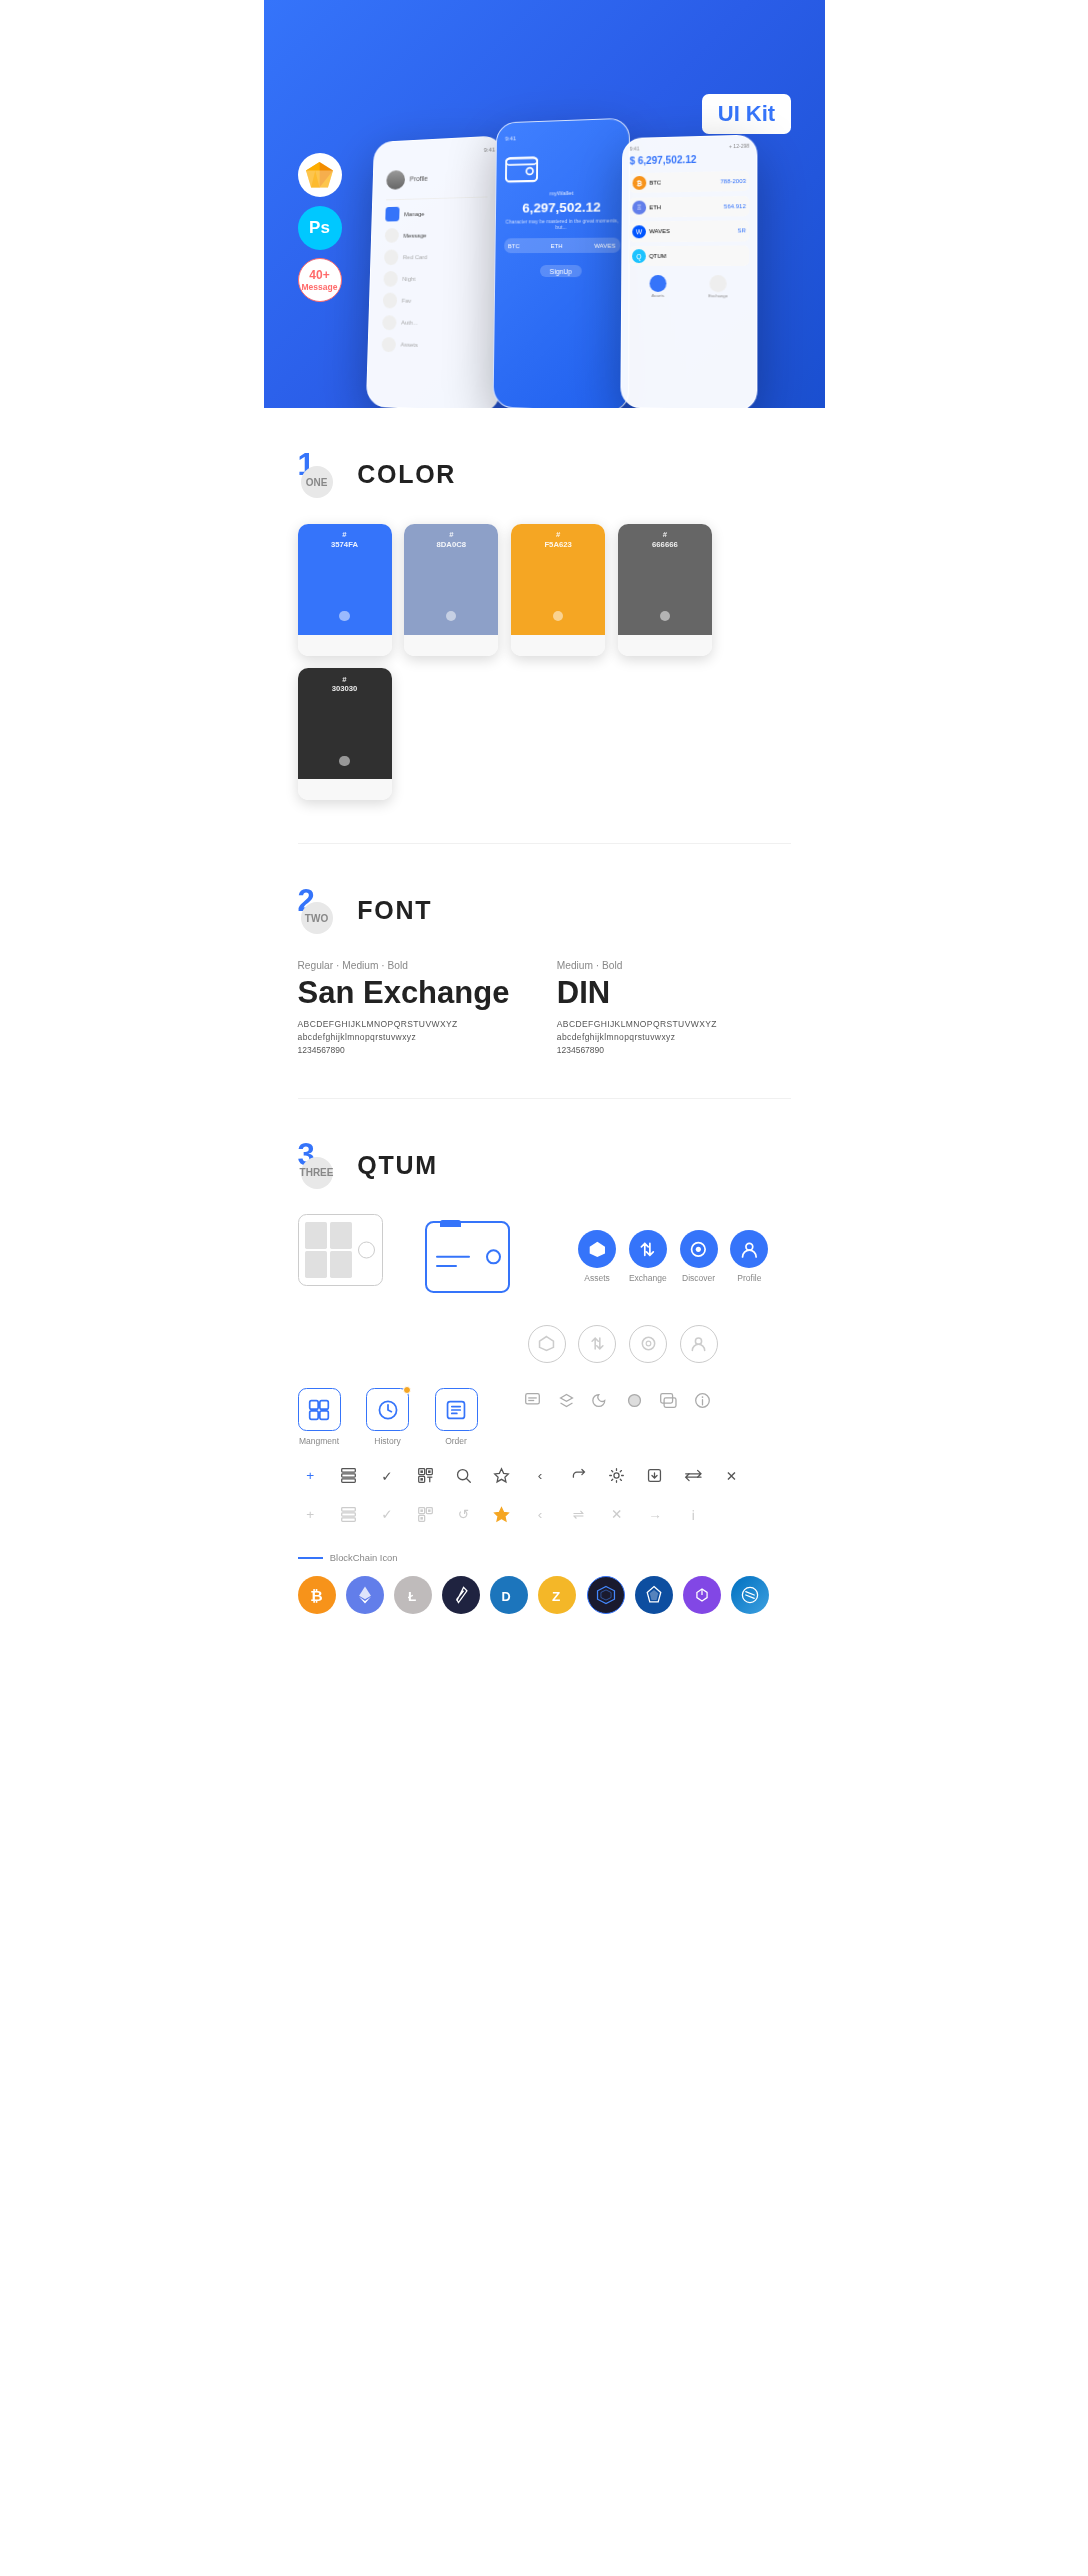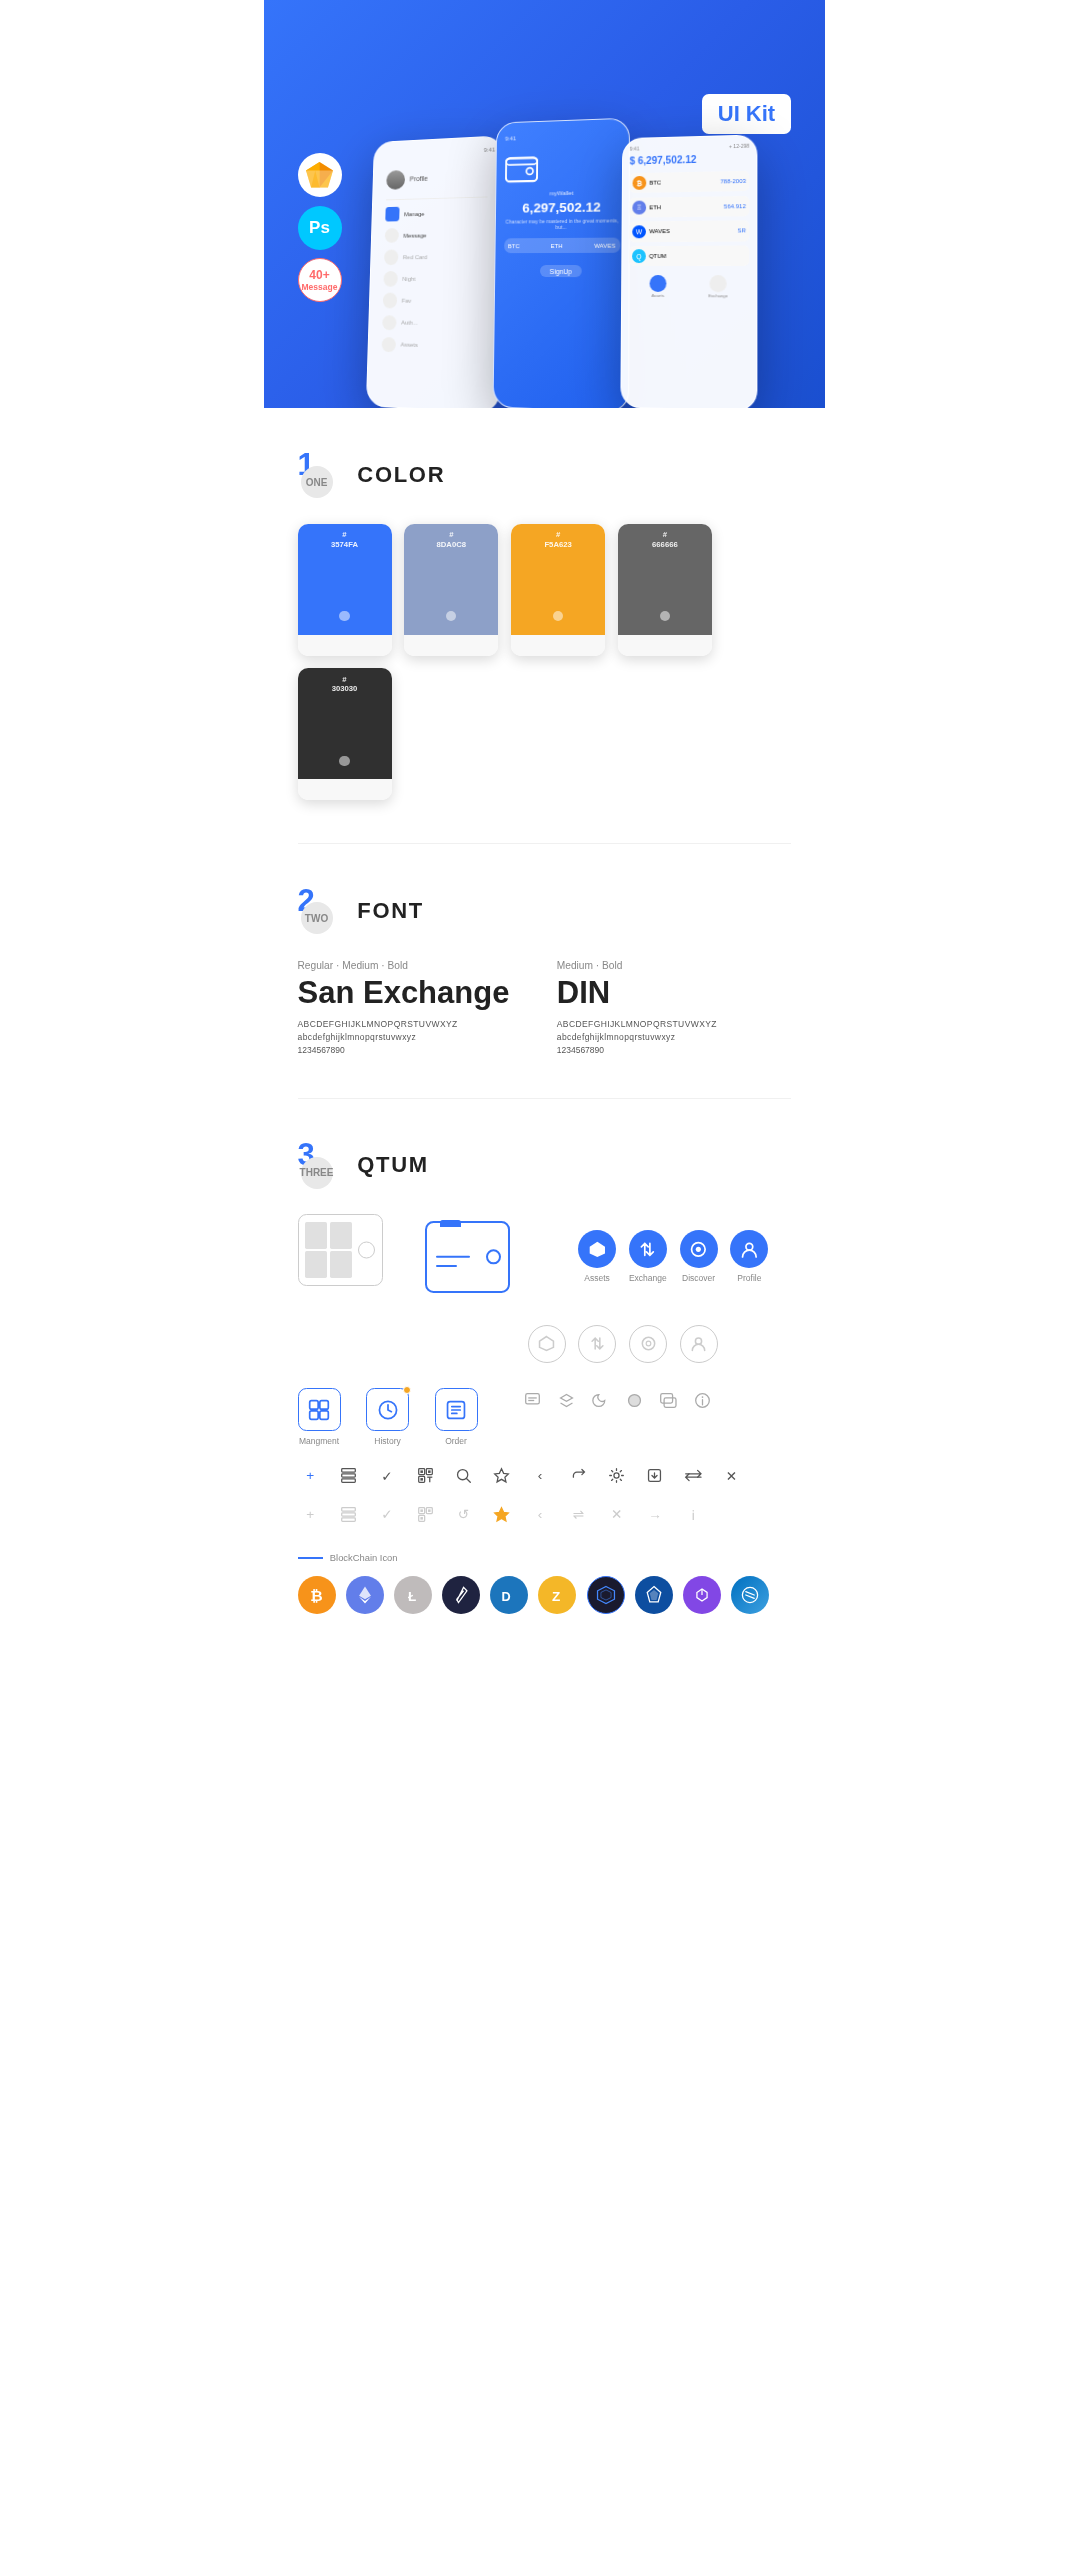--- a/index.html
+++ b/index.html
@@ -117,21 +117,21 @@
       align-items: center;
       justify-content: center;
       font-size: 10px;
       font-weight: 600;
       color: #888;
       position: absolute;
       bottom: 0;
       right: 12px;
     }
     .section-title {
-      font-size: 22px;
+      font-size: 25px;
       font-weight: 700;
       color: #222;
       letter-spacing: 1.7px;
     }
 
     
     .color-swatches { display: flex; gap: 12.8px; flex-wrap: wrap; }
     .swatch {
       width: 94px;
       border-radius: 10.2px;

